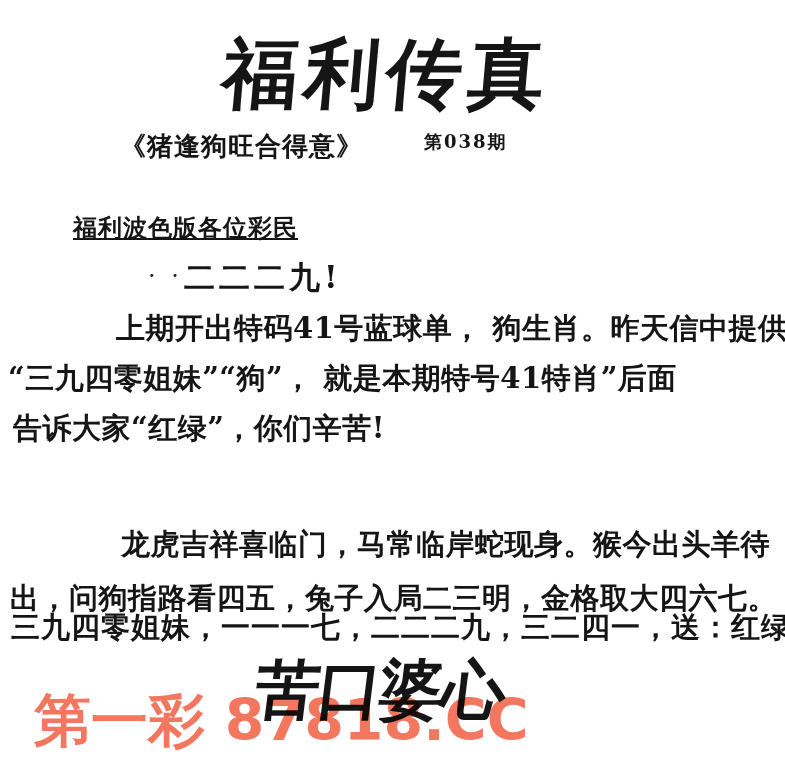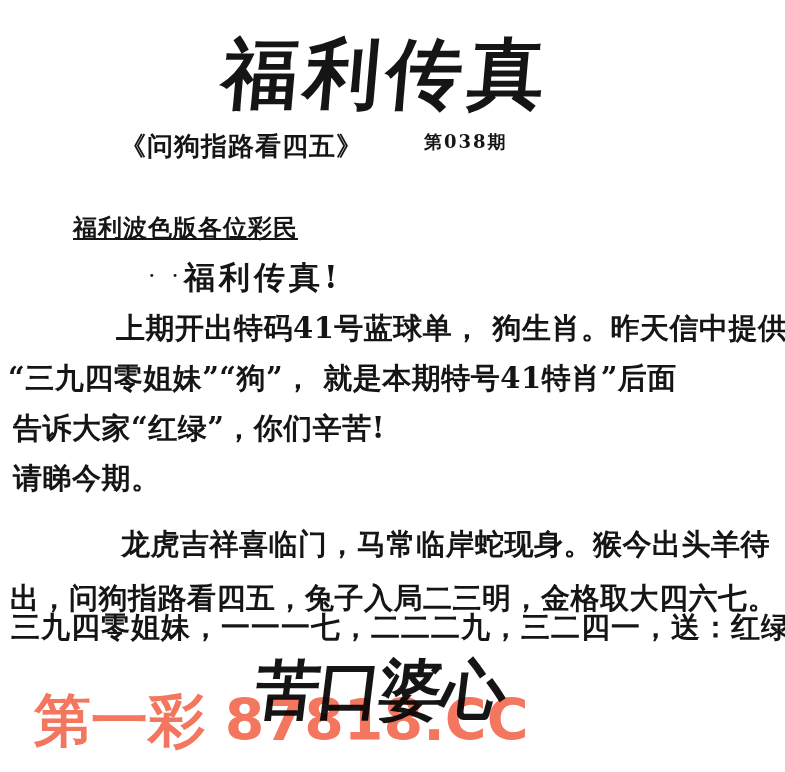--- a/index.html
+++ b/index.html
@@ -45,32 +45,31 @@
     margin-left:16px;
   }
 </style>
 </head>
 <body>
 
 <div class="page" style="color: rgb(21, 21, 21); background: rgb(255, 255, 255);">
 
   <div class="abs title">福利传真</div>
 
-  <div class="abs classification">《问狗指路看四五》</div>
+  <div class="abs classification">《猪逢狗旺合得意》</div>
   <div class="abs issue">第038期</div>
 
   <div class="abs salutation">福利波色版各位彩民</div>
 
   <div class="abs greeting-dots">· ·</div>
-  <div class="abs greeting">福利传真!</div>
+  <div class="abs greeting">二二二九!</div>
 
   <div class="abs bl bl0">上期开出特码41号蓝球单， 狗生肖。昨天信中提供</div>
   <div class="abs bl bl1">“三九四零姐妹”“狗”， 就是本期特号41特肖”后面</div>
   <div class="abs bl bl2">告诉大家“红绿”，你们辛苦!</div>
-  <div class="abs bl bl3">请睇今期。</div>
   <div class="abs bl bl4">龙虎吉祥喜临门，马常临岸蛇现身。猴今出头羊待</div>
   <div class="abs bl bl5">出，问狗指路看四五，兔子入局二三明，金格取大四六七。</div>
   <div class="abs bl bl6">三九四零姐妹，一一一七，二二二九，三二四一，送：红绿</div>
 
   <div class="abs closing">苦口婆心</div>
 
   <div class="abs watermark" style="color: rgb(243, 118, 95);">第一彩 87818.CC</div>
 
 </div>
 

